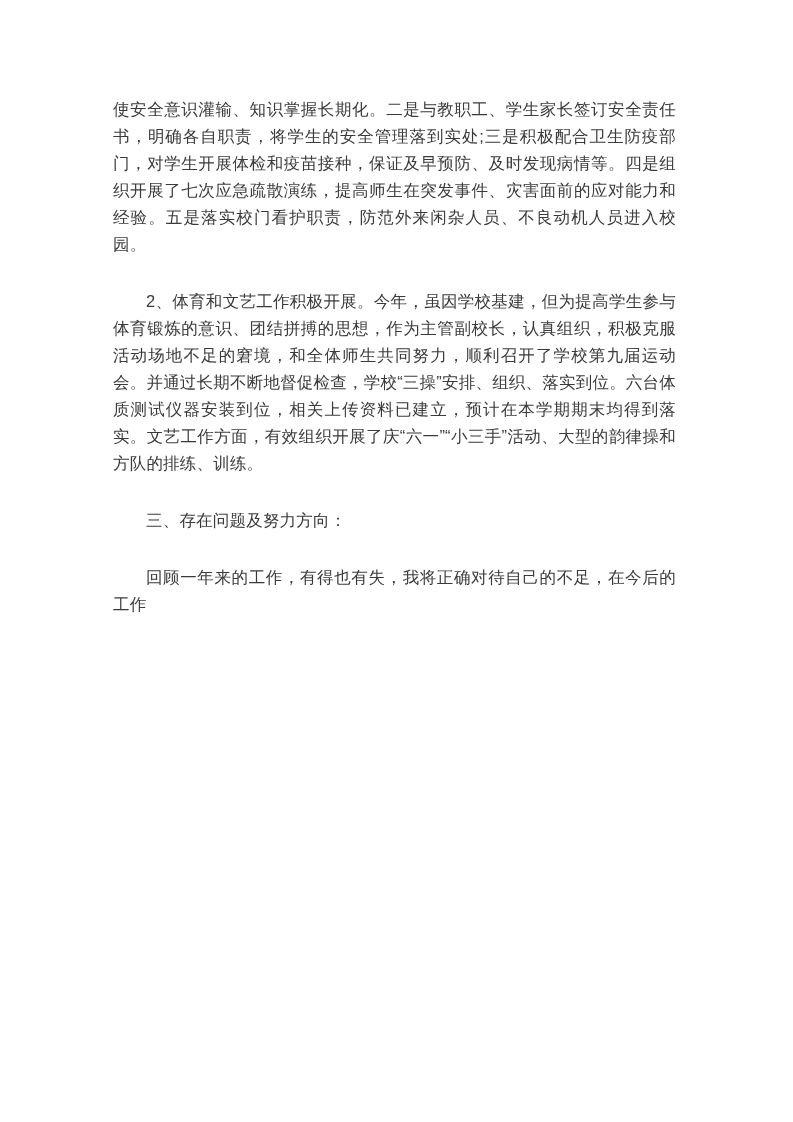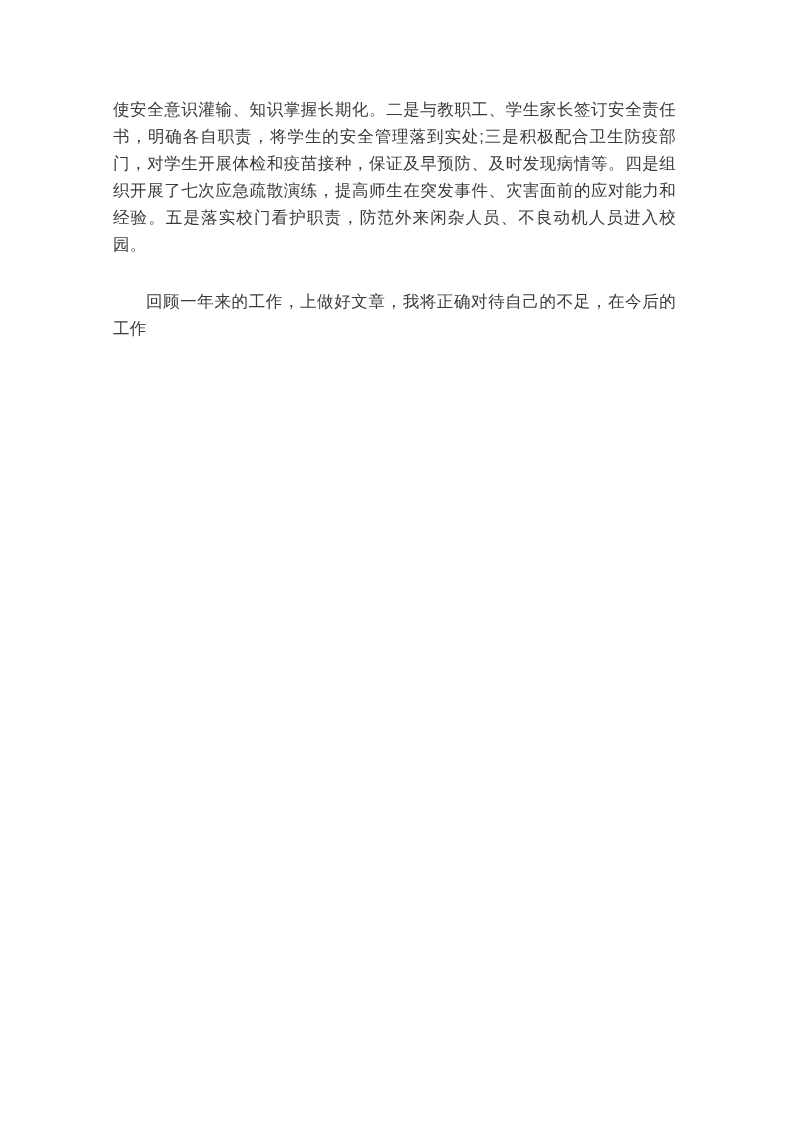--- a/index.html
+++ b/index.html
@@ -33,19 +33,21 @@
   .page p.indent {
     text-indent: 2em;
   }
 </style>
 </head>
 <body>
 
 <div class="page">
   <p>使安全意识灌输、知识掌握长期化。二是与教职工、学生家长签订安全责任书，明确各自职责，将学生的安全管理落到实处;三是积极配合卫生防疫部门，对学生开展体检和疫苗接种，保证及早预防、及时发现病情等。四是组织开展了七次应急疏散演练，提高师生在突发事件、灾害面前的应对能力和经验。五是落实校门看护职责，防范外来闲杂人员、不良动机人员进入校园。</p>
 
+  <p class="indent">2、体育和文艺工作积极开展。今年，虽因学校基建，但为提高学生参与体育锻炼的意识、团结拼搏的思想，作为主管副校长，认真组织，积极克服活动场地不足的窘境，和全体师生共同努力，顺利召开了学校第九届运动会。并通过长期不断地督促检查，学校“三操”安排、组织、落实到位。六台体质测试仪器安装到位，相关上传资料已建立，预计在本学期期末均得到落实。文艺工作方面，有效组织开展了庆“六一”“小三手”活动、大型的韵律操和方队的排练、训练。</p>
 
 
 
+  <p class="indent">三、存在问题及努力方向：</p>
 
 
-  <p class="indent">回顾一年来的工作，上做好文章，我将正确对待自己的不足，在今后的工作</p>
+  <p class="indent">回顾一年来的工作，有得也有失，我将正确对待自己的不足，在今后的工作</p>
 </div>
 
 </body></html>

